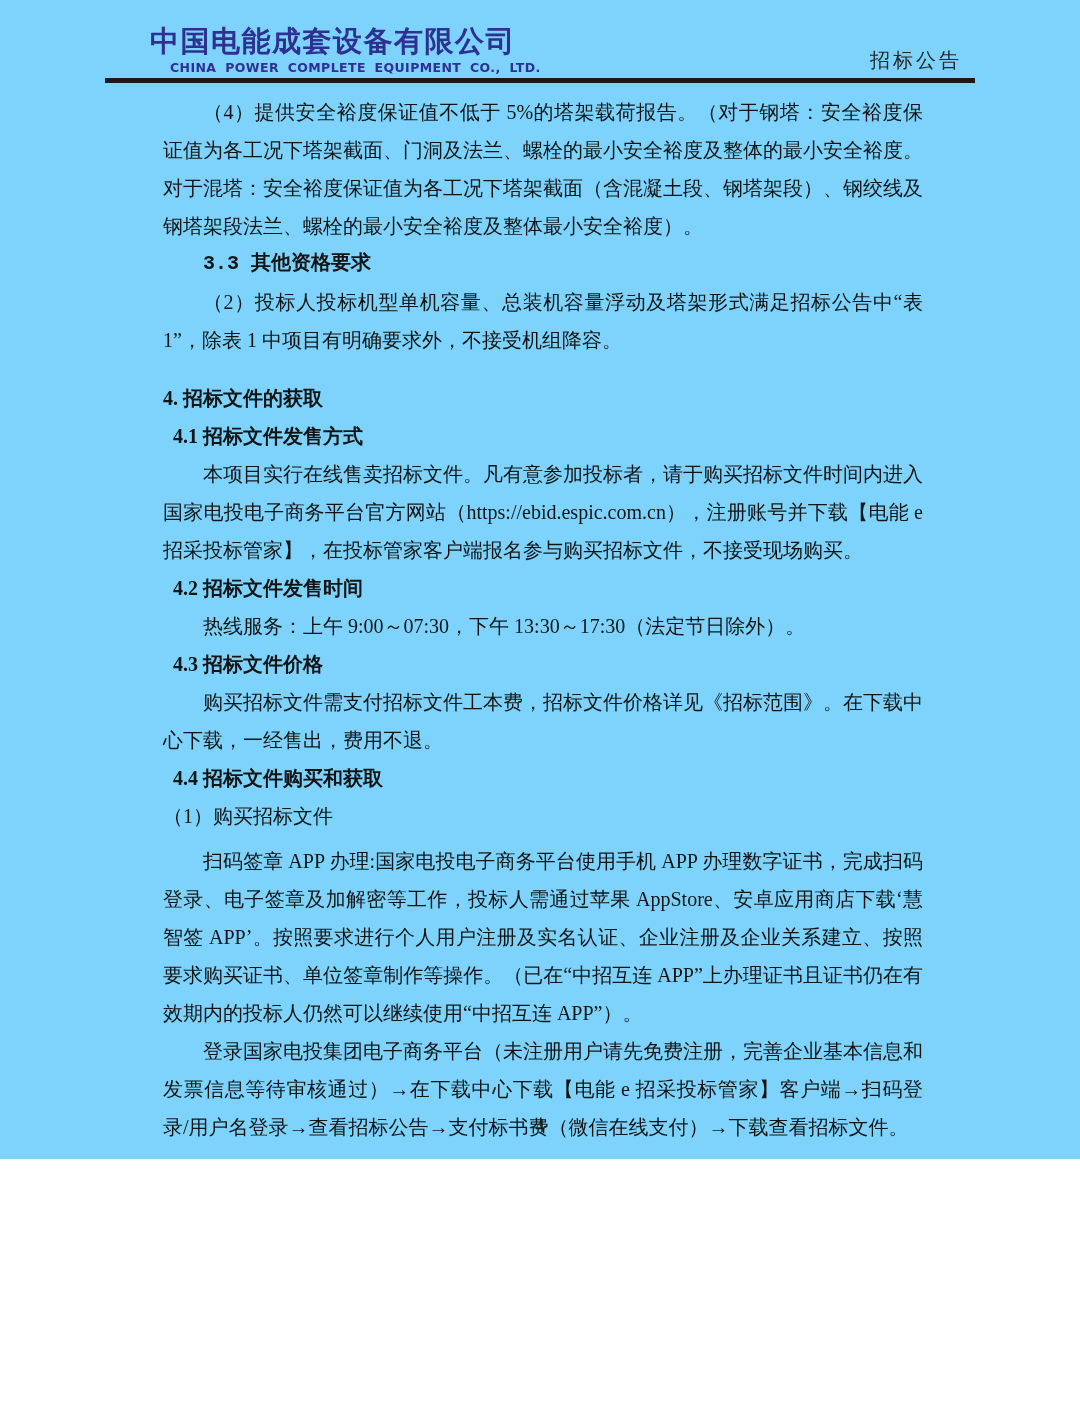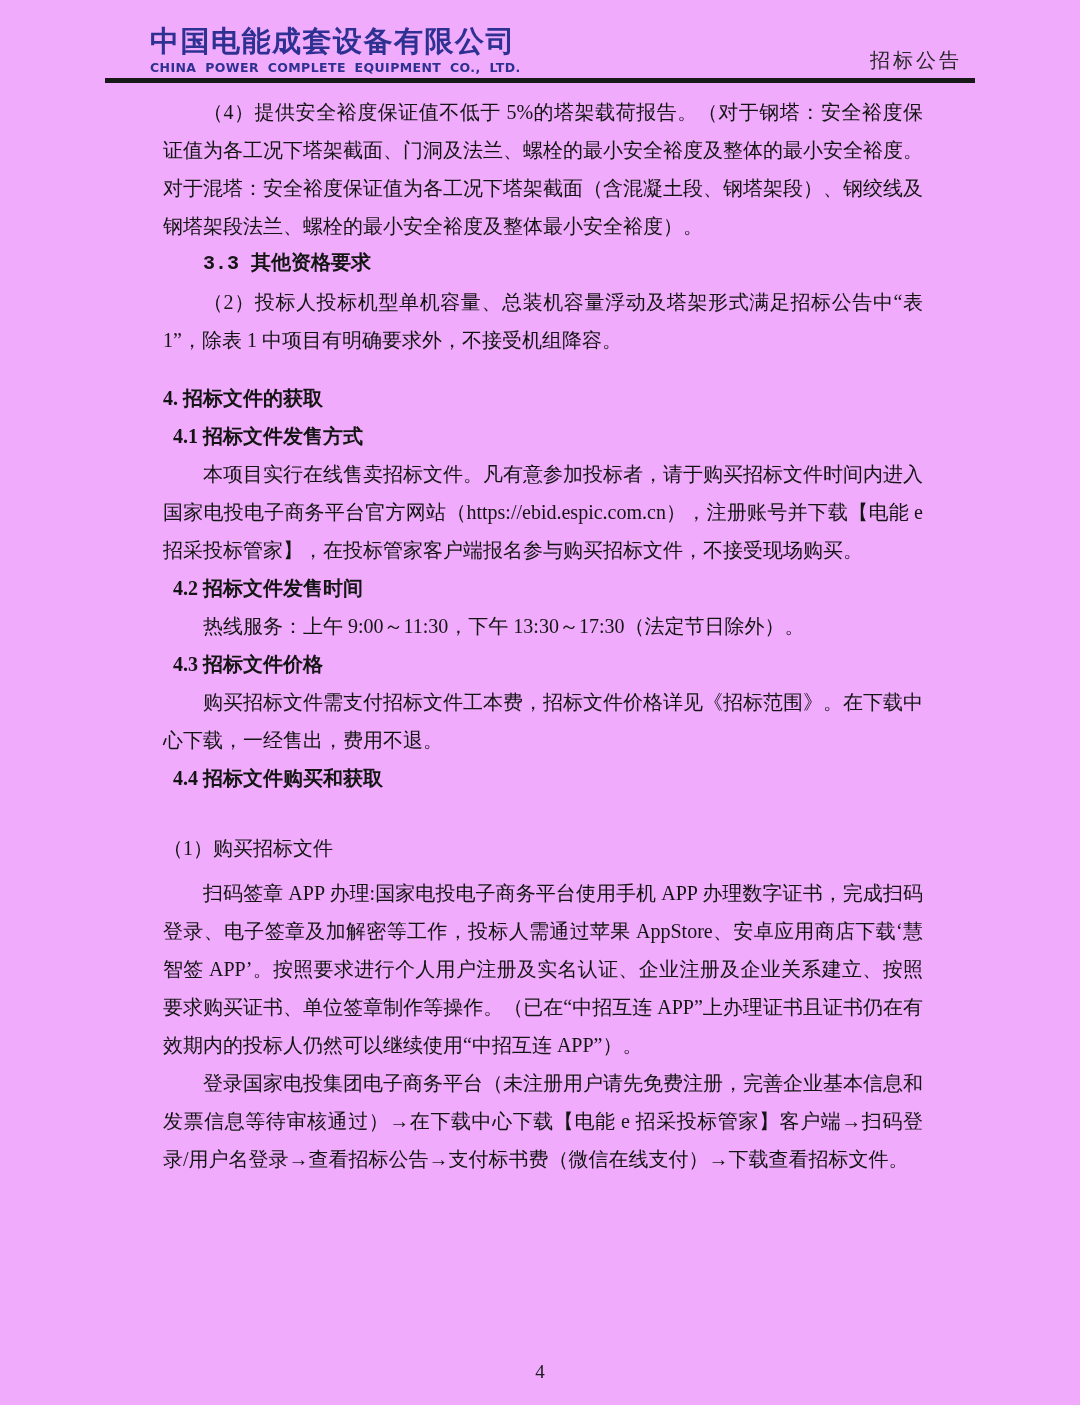--- a/index.html
+++ b/index.html
@@ -1,22 +1,22 @@
 <!DOCTYPE html>
 <html><head>
 <meta charset="utf-8">
 <style>
   * { margin: 0; padding: 0; box-sizing: border-box; }
   html, body { background: #ffffff; }
   .page {
     position: relative;
     width: 1080px;
-    height: 1405px;
+    height: 1159px;
     margin: 0 auto;
-    background: #f0abfc;
+    background: #7dd3fc;
     overflow: hidden;
     font-family: "Liberation Serif", "DejaVu Serif", serif;
     color: #141414;
   }
   
   .header {
     display: flex;
     justify-content: space-between;
     align-items: flex-end;
     padding: 26px 118px 0 150px;
@@ -32,20 +32,21 @@
   }
   .logo-en {
     font-family: "DejaVu Sans", "Liberation Sans", sans-serif;
     font-weight: bold;
     font-size: 12.5px;
     letter-spacing: 0.4px;
     word-spacing: 4px;
     color: #2e3192;
     margin-top: 2px;
     white-space: nowrap;
+    margin-left: 20px;
   }
   .doc-label {
     font-size: 20px;
     letter-spacing: 3px;
     color: #262626;
     padding-bottom: 1px;
     white-space: nowrap;
   }
   .header-rule {
     margin: 3px 105px 0 105px;
@@ -54,21 +55,21 @@
     border-bottom: 1px solid #191919;
   }
   
   .content {
     margin: 10px 157px 0 163px;
     font-size: 20px;
     line-height: 38px;
     text-align: justify;
   }
   .p        { text-indent: 2em; }
-  .p-flush  { text-indent: 0; margin-top: 32px; }
+  .p-flush  { text-indent: 0; }
   .h-top    { font-weight: bold; margin-top: 20px; }
   .h-sec    { font-weight: bold; margin-left: 10px; }
   .h-indent { font-weight: bold; text-indent: 2em; font-family: Liberation Mono, monospace; }
   .gap-top  { margin-top: 7px; }
   
   .footer {
     position: absolute;
     left: 0;
     bottom: 22px;
     width: 100%;
@@ -93,21 +94,21 @@
   <div class="header-rule"></div>
 
   <div class="content">
     <div class="p">（4）提供安全裕度保证值不低于 5%的塔架载荷报告。（对于钢塔：安全裕度保证值为各工况下塔架截面、门洞及法兰、螺栓的最小安全裕度及整体的最小安全裕度。对于混塔：安全裕度保证值为各工况下塔架截面（含混凝土段、钢塔架段）、钢绞线及钢塔架段法兰、螺栓的最小安全裕度及整体最小安全裕度）。</div>
     <div class="h-indent">3.3 其他资格要求</div>
     <div class="p">（2）投标人投标机型单机容量、总装机容量浮动及塔架形式满足招标公告中“表 1”，除表 1 中项目有明确要求外，不接受机组降容。</div>
     <div class="h-top">4. 招标文件的获取</div>
     <div class="h-sec">4.1 招标文件发售方式</div>
     <div class="p">本项目实行在线售卖招标文件。凡有意参加投标者，请于购买招标文件时间内进入国家电投电子商务平台官方网站（https://ebid.espic.com.cn），注册账号并下载【电能 e 招采投标管家】，在投标管家客户端报名参与购买招标文件，不接受现场购买。</div>
     <div class="h-sec">4.2 招标文件发售时间</div>
-    <div class="p">热线服务：上午 9:00～11:30，下午 13:30～17:30（法定节日除外）。</div>
+    <div class="p">热线服务：上午 9:00～07:30，下午 13:30～17:30（法定节日除外）。</div>
     <div class="h-sec">4.3 招标文件价格</div>
     <div class="p">购买招标文件需支付招标文件工本费，招标文件价格详见《招标范围》。在下载中心下载，一经售出，费用不退。</div>
     <div class="h-sec">4.4 招标文件购买和获取</div>
     <div class="p-flush">（1）购买招标文件</div>
     <div class="p gap-top">扫码签章 APP 办理:国家电投电子商务平台使用手机 APP 办理数字证书，完成扫码登录、电子签章及加解密等工作，投标人需通过苹果 AppStore、安卓应用商店下载‘慧智签 APP’。按照要求进行个人用户注册及实名认证、企业注册及企业关系建立、按照要求购买证书、单位签章制作等操作。（已在“中招互连 APP”上办理证书且证书仍在有效期内的投标人仍然可以继续使用“中招互连 APP”）。</div>
     <div class="p">登录国家电投集团电子商务平台（未注册用户请先免费注册，完善企业基本信息和发票信息等待审核通过）→在下载中心下载【电能 e 招采投标管家】客户端→扫码登录/用户名登录→查看招标公告→支付标书费（微信在线支付）→下载查看招标文件。</div>
   </div>
 
   <div class="footer">4</div>
 

